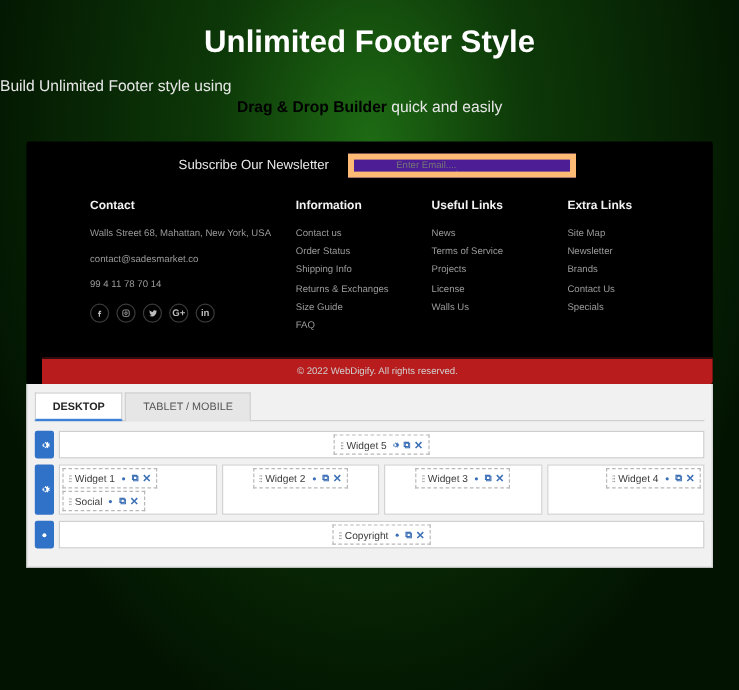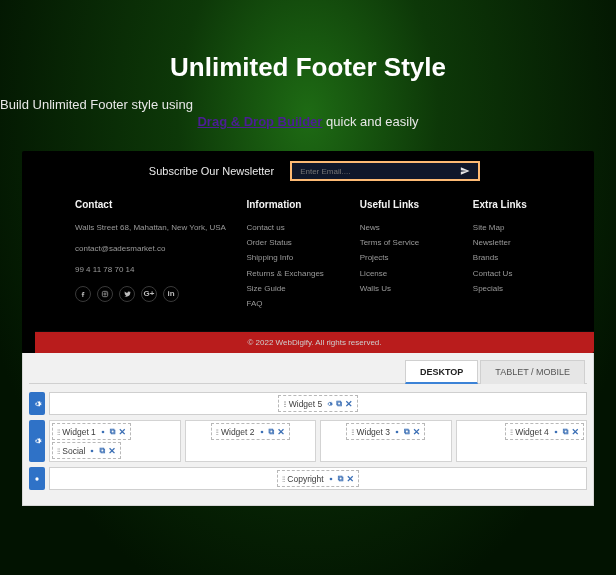--- a/index.html
+++ b/index.html
@@ -8,59 +8,60 @@
     height: 575px;
     background: radial-gradient(ellipse at 50% 20%, #1e6b14 0%, #0d3808 30%, #021301 80%);
     font-family: -apple-system, BlinkMacSystemFont, "Segoe UI", Arial, sans-serif;
     overflow: hidden;
   }
   .hero-title {
     color: #fff;
     font-size: 26px;
     font-weight: 700;
     text-align: center;
-    padding-top: 52px;
+    padding-top: 19px;
   }
   .hero-sub {
     color: #e7e7e7;
     font-size: 13px;
     text-align: left;
     margin-top: 14px;
   }
   .hero-sub2 {
     text-align: center;
     font-size: 13px;
     margin-top: 2px;
     color: #e7e7e7;
   }
-  .hero-sub2 .accent { color: #4c1d95; font-weight: 700; text-decoration: underline; }
+  .hero-sub2 .accent { color: #000000; font-weight: 700; }
   .panel {
     background: #000;
     margin: 22px 22px 0 22px;
     border-radius: 2px;
     overflow: hidden;
     color: #cfcfcf;
     font-size: 9px;
     padding-left: 13px;
   }
   .newsletter {
     display: flex;
     align-items: center;
     justify-content: center;
     gap: 16px;
     padding: 10px 0 12px 0;
   }
   .newsletter-label { color: #eaeaea; font-size: 11px; }
   .newsletter-input-wrap {
     display: flex;
     align-items: center;
-    background: #0f172a;
-    border: 2px solid #fdba74;
+    background: #4c1d95;
+    border: 5px solid #fdba74;
     width: 190px;
     height: 20px;
+    flex-direction: column;
   }
   .newsletter-input {
     background: transparent;
     border: none;
     outline: none;
     color: #8a8a8a;
     font-size: 8px;
     padding: 0 8px;
     flex: 1;
   }
@@ -100,21 +101,20 @@
     border: 1px solid #d8d8d8;
     border-top: none;
     padding: 6px 6px 10px 6px;
     font-size: 10px;
     color: #333;
   }
   .tabs {
     display: flex;
     border-bottom: 1px solid #d0d0d0;
     margin-bottom: 8px;
-    justify-content: flex-end;
   }
   .tab {
     padding: 6px 14px;
     font-size: 9px;
     color: #555;
     background: #e6e6e6;
     border: 1px solid #d0d0d0;
     border-bottom: none;
     margin-right: 2px;
     position: relative;

